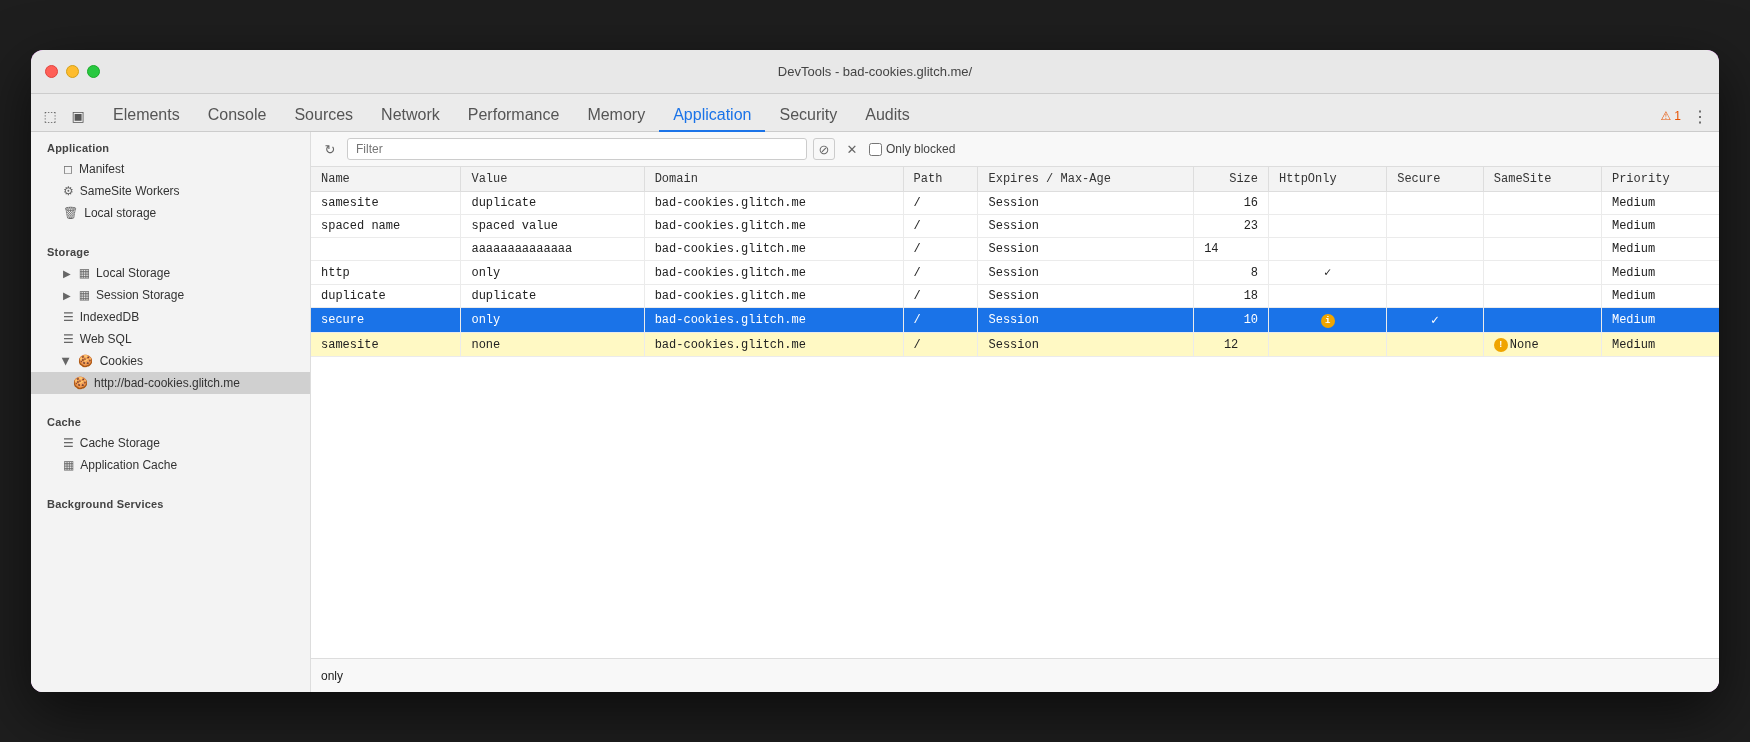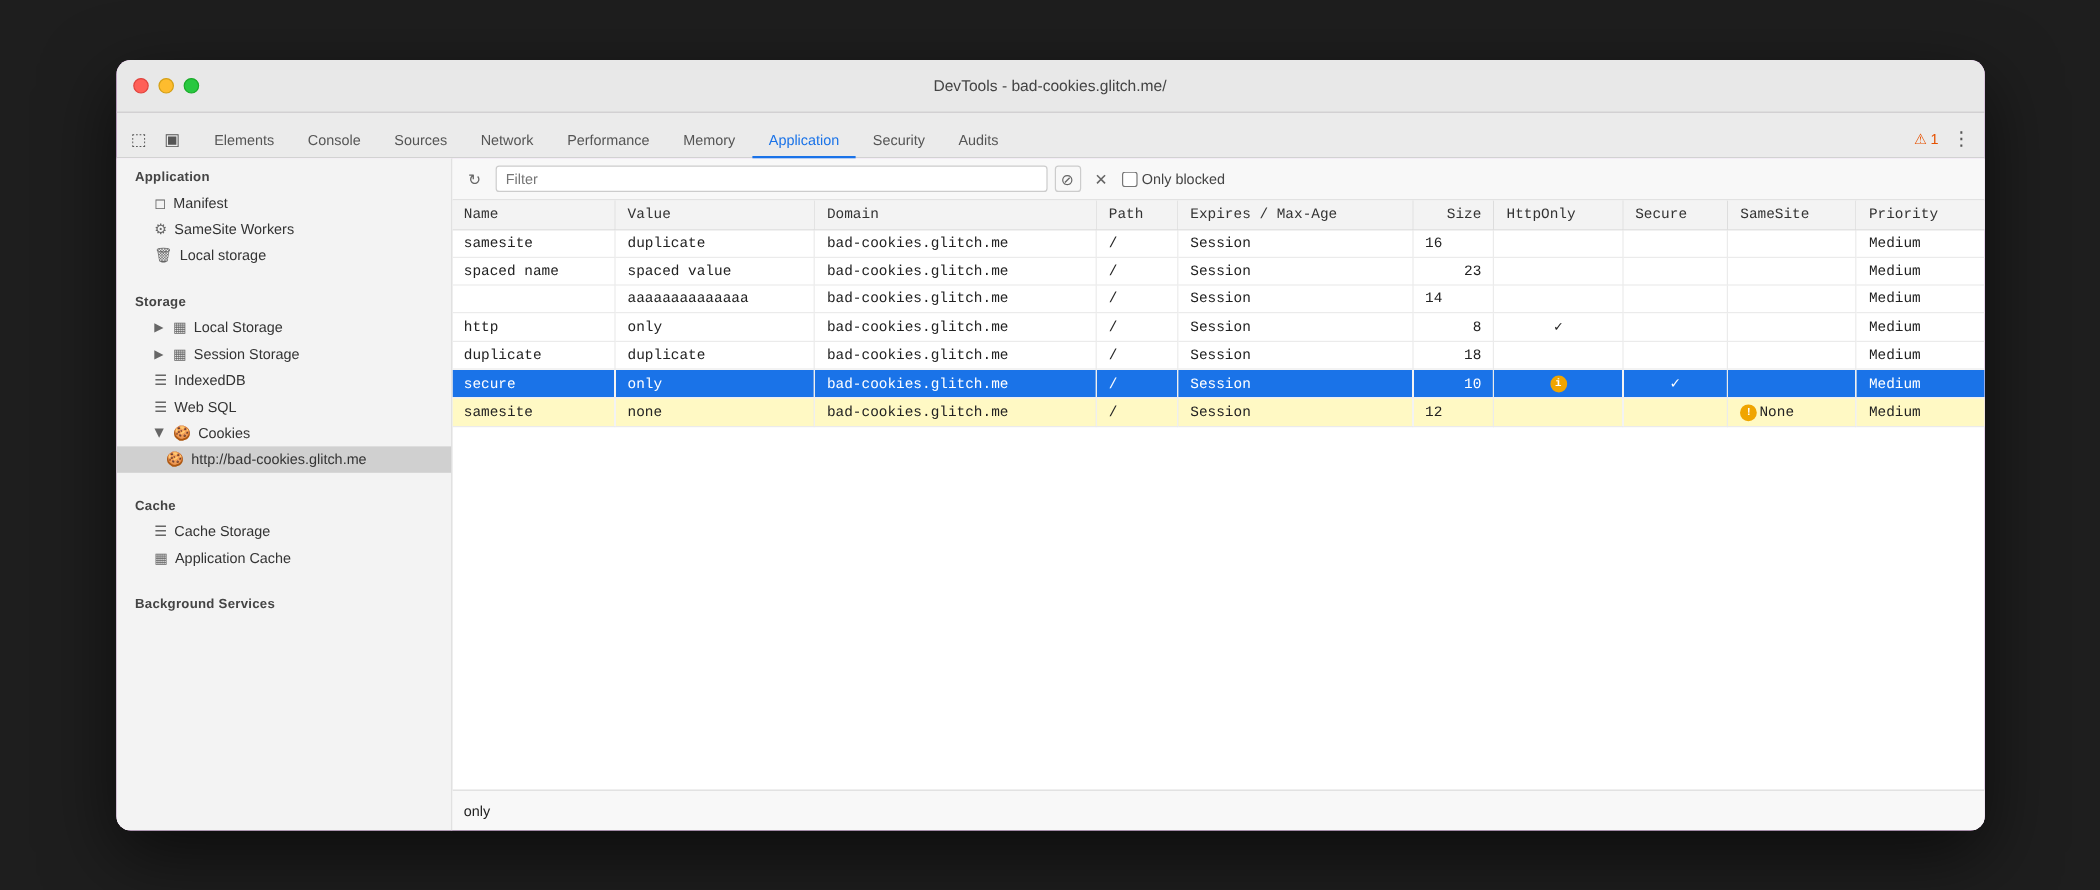--- a/index.html
+++ b/index.html
@@ -5,22 +5,22 @@
     * { box-sizing: border-box; margin: 0; padding: 0; }
     body {
       background: #1e1e1e;
       display: flex;
       justify-content: center;
       align-items: center;
       min-height: 100vh;
       font-family: -apple-system, BlinkMacSystemFont, 'Helvetica Neue', Arial, sans-serif;
     }
     .window {
-      width: 1557px;
-      background: #f0abfc;
+      width: 1688px;
+      background: #d946ef;
       border-radius: 12px;
       box-shadow: 0 20px 60px rgba(0,0,0,0.6);
       overflow: hidden;
     }
     
     .titlebar {
       background: #e8e8e8;
       height: 44px;
       display: flex;
       align-items: center;
@@ -69,21 +69,21 @@
       height: 22px;
       display: flex;
       align-items: center;
       justify-content: center;
       cursor: pointer;
       font-size: 14px;
       color: #555;
     }
     .tab {
       padding: 6px 14px;
-      font-size: 12px;
+      font-size: 16px;
       color: #555;
       cursor: pointer;
       border-bottom: 2px solid transparent;
       margin-bottom: -1px;
       white-space: nowrap;
     }
     .tab.active {
       color: #1a73e8;
       border-bottom: 2px solid #1a73e8;
     }
@@ -372,21 +372,21 @@
               <th>Priority</th>
             </tr>
           </thead>
           <tbody id="cookie-tbody">
           <tr>
                 <td>samesite</td>
                 <td>duplicate</td>
                 <td>bad-cookies.glitch.me</td>
                 <td>/</td>
                 <td>Session</td>
-                <td style="text-align: left;">16</td>
+                <td style="text-align: right;">16</td>
                 <td style="text-align: center;"></td>
                 <td style="text-align: center;"></td>
                 <td></td>
                 <td>Medium</td>
               </tr>
               <tr>
                 <td>spaced name</td>
                 <td>spaced value</td>
                 <td>bad-cookies.glitch.me</td>
                 <td>/</td>
@@ -444,21 +444,21 @@
                 <td style="text-align: center;"><span class="checkmark">✓</span></td>
                 <td></td>
                 <td>Medium</td>
               </tr>
               <tr class="row-warning">
                 <td>samesite</td>
                 <td>none</td>
                 <td>bad-cookies.glitch.me</td>
                 <td>/</td>
                 <td>Session</td>
-                <td style="text-align: left;">12</td>
+                <td style="text-align: center;">12</td>
                 <td style="text-align: center;"></td>
                 <td style="text-align: center;"></td>
                 <td><span style="display:inline-flex;align-items:center;gap:2px;"><span style="display:inline-flex;align-items:center;justify-content:center;width:14px;height:14px;border-radius:50%;background:#f0a500;color:#fff;font-size:9px;font-weight:bold;">!</span>None</span></td>
                 <td>Medium</td>
               </tr>
             </tbody>
         </table>
       </div>
 
       <div class="value-bar">

